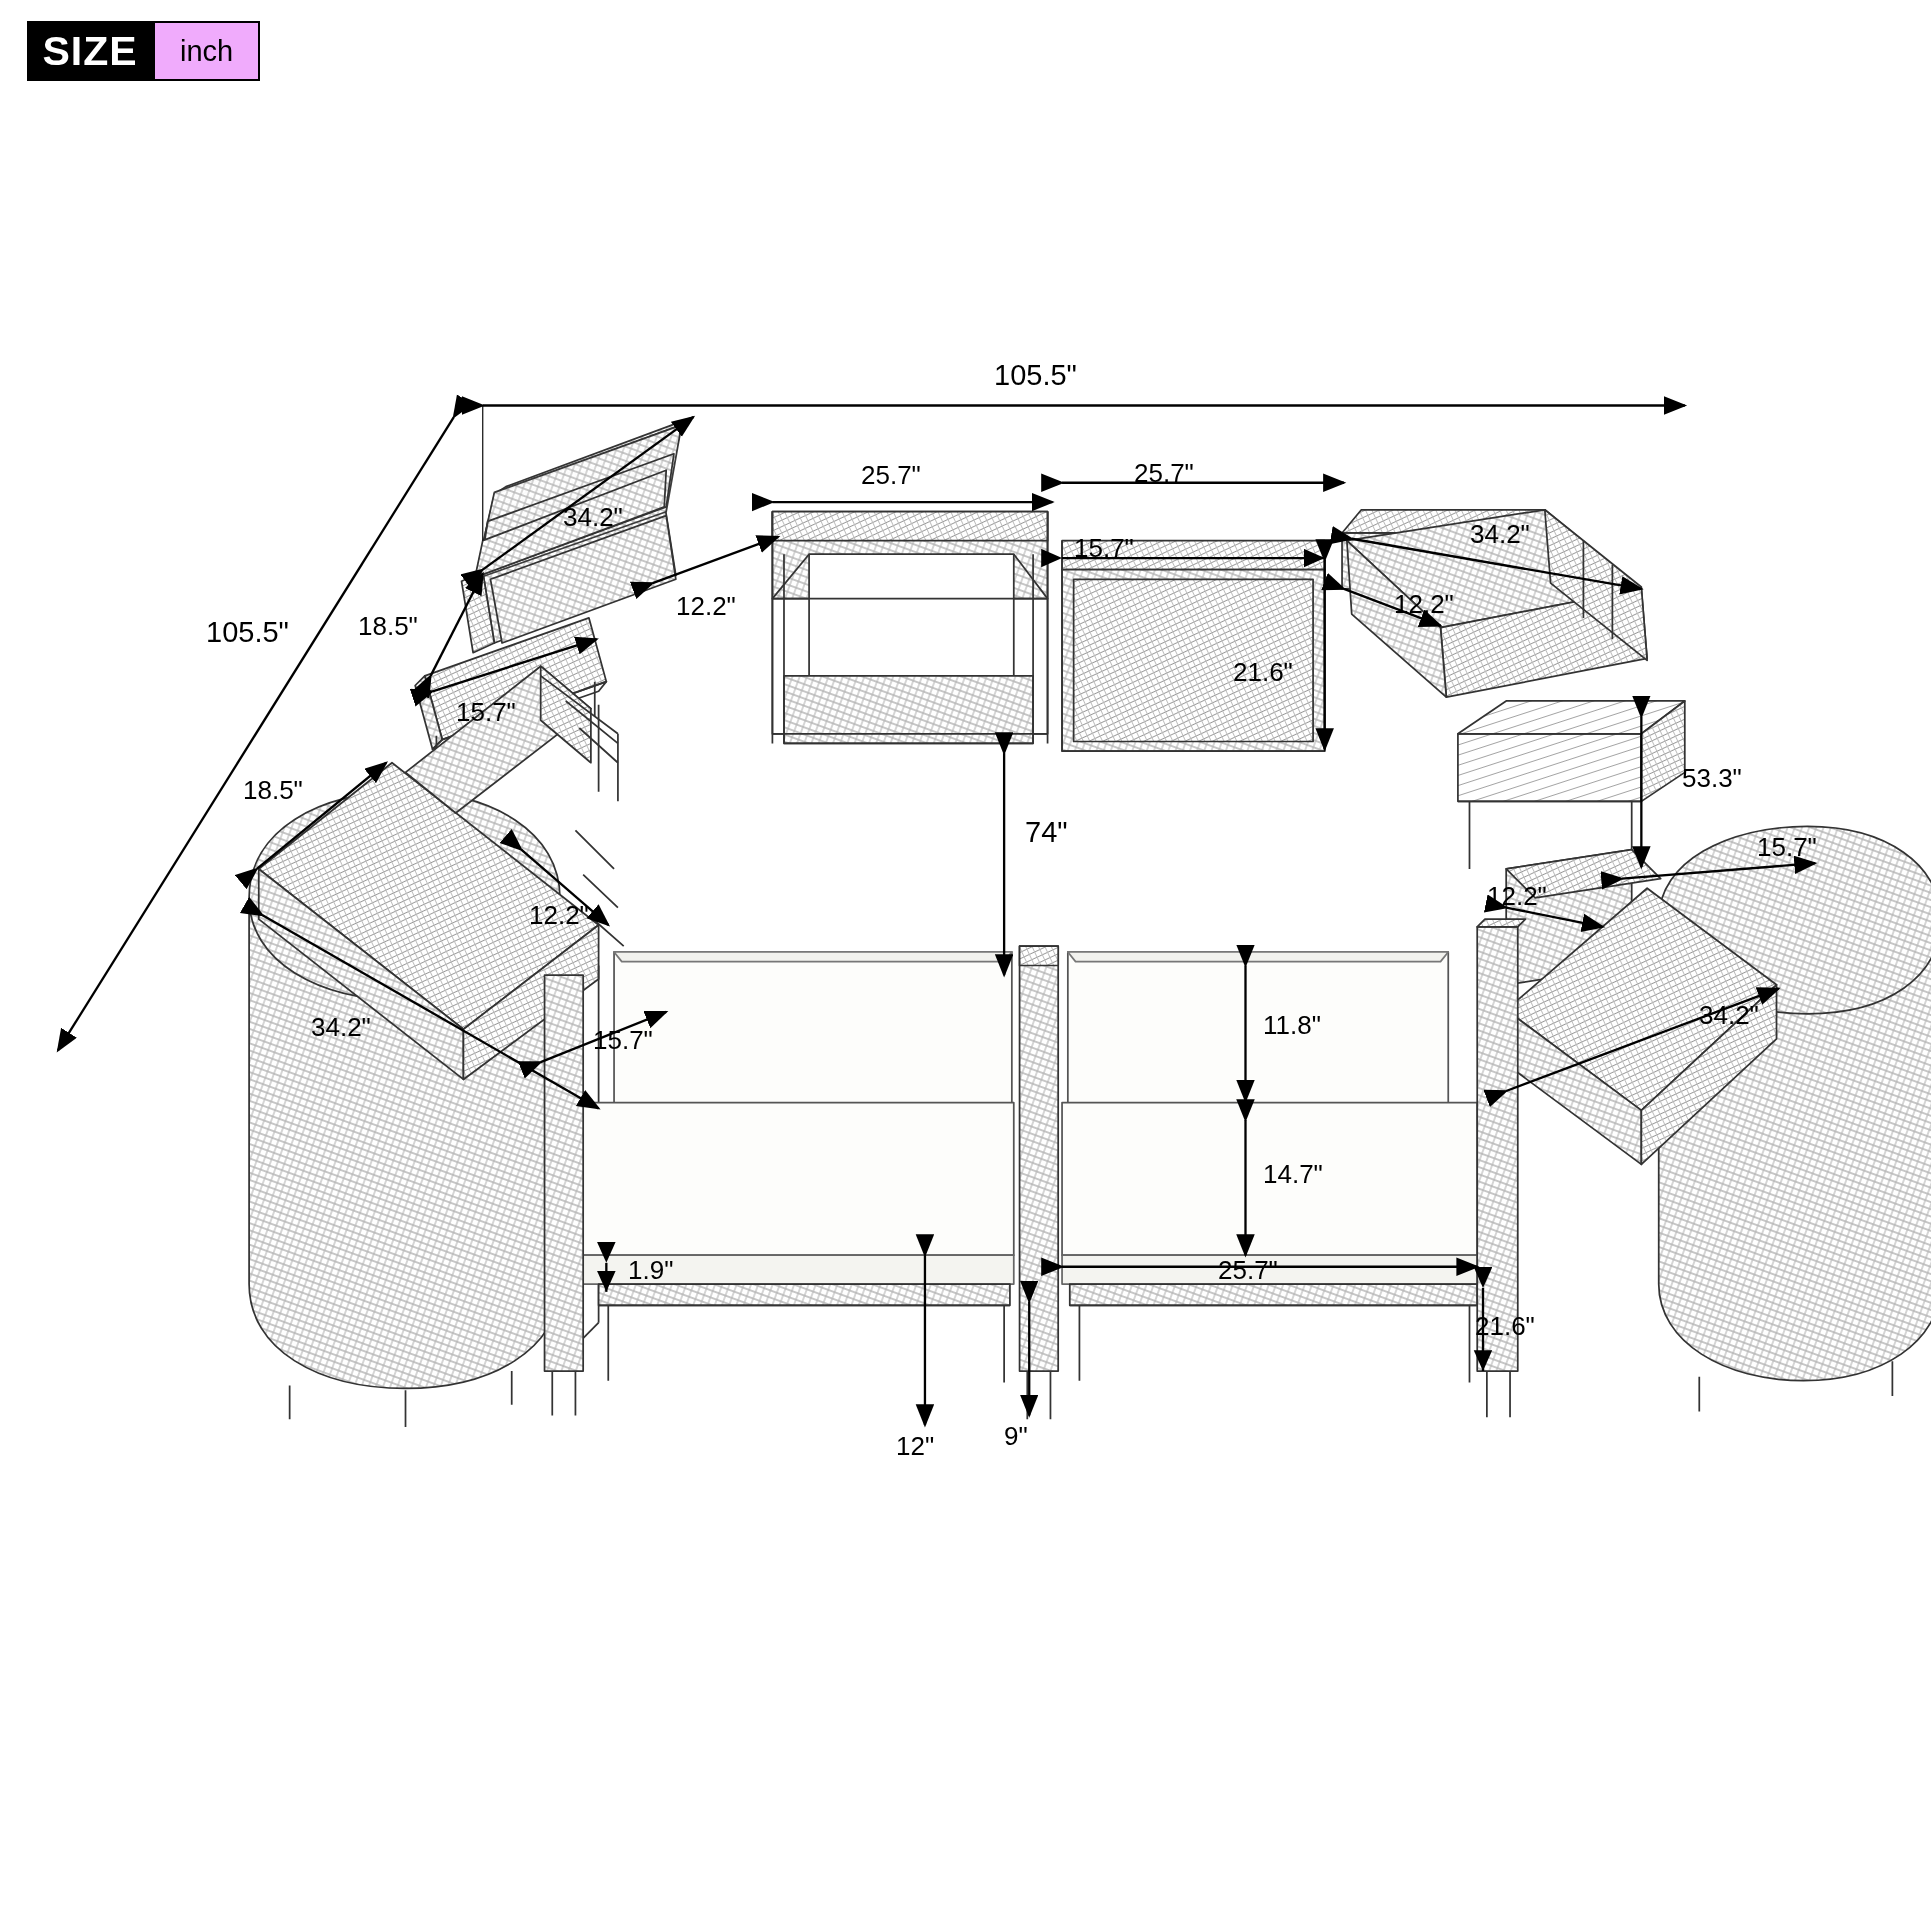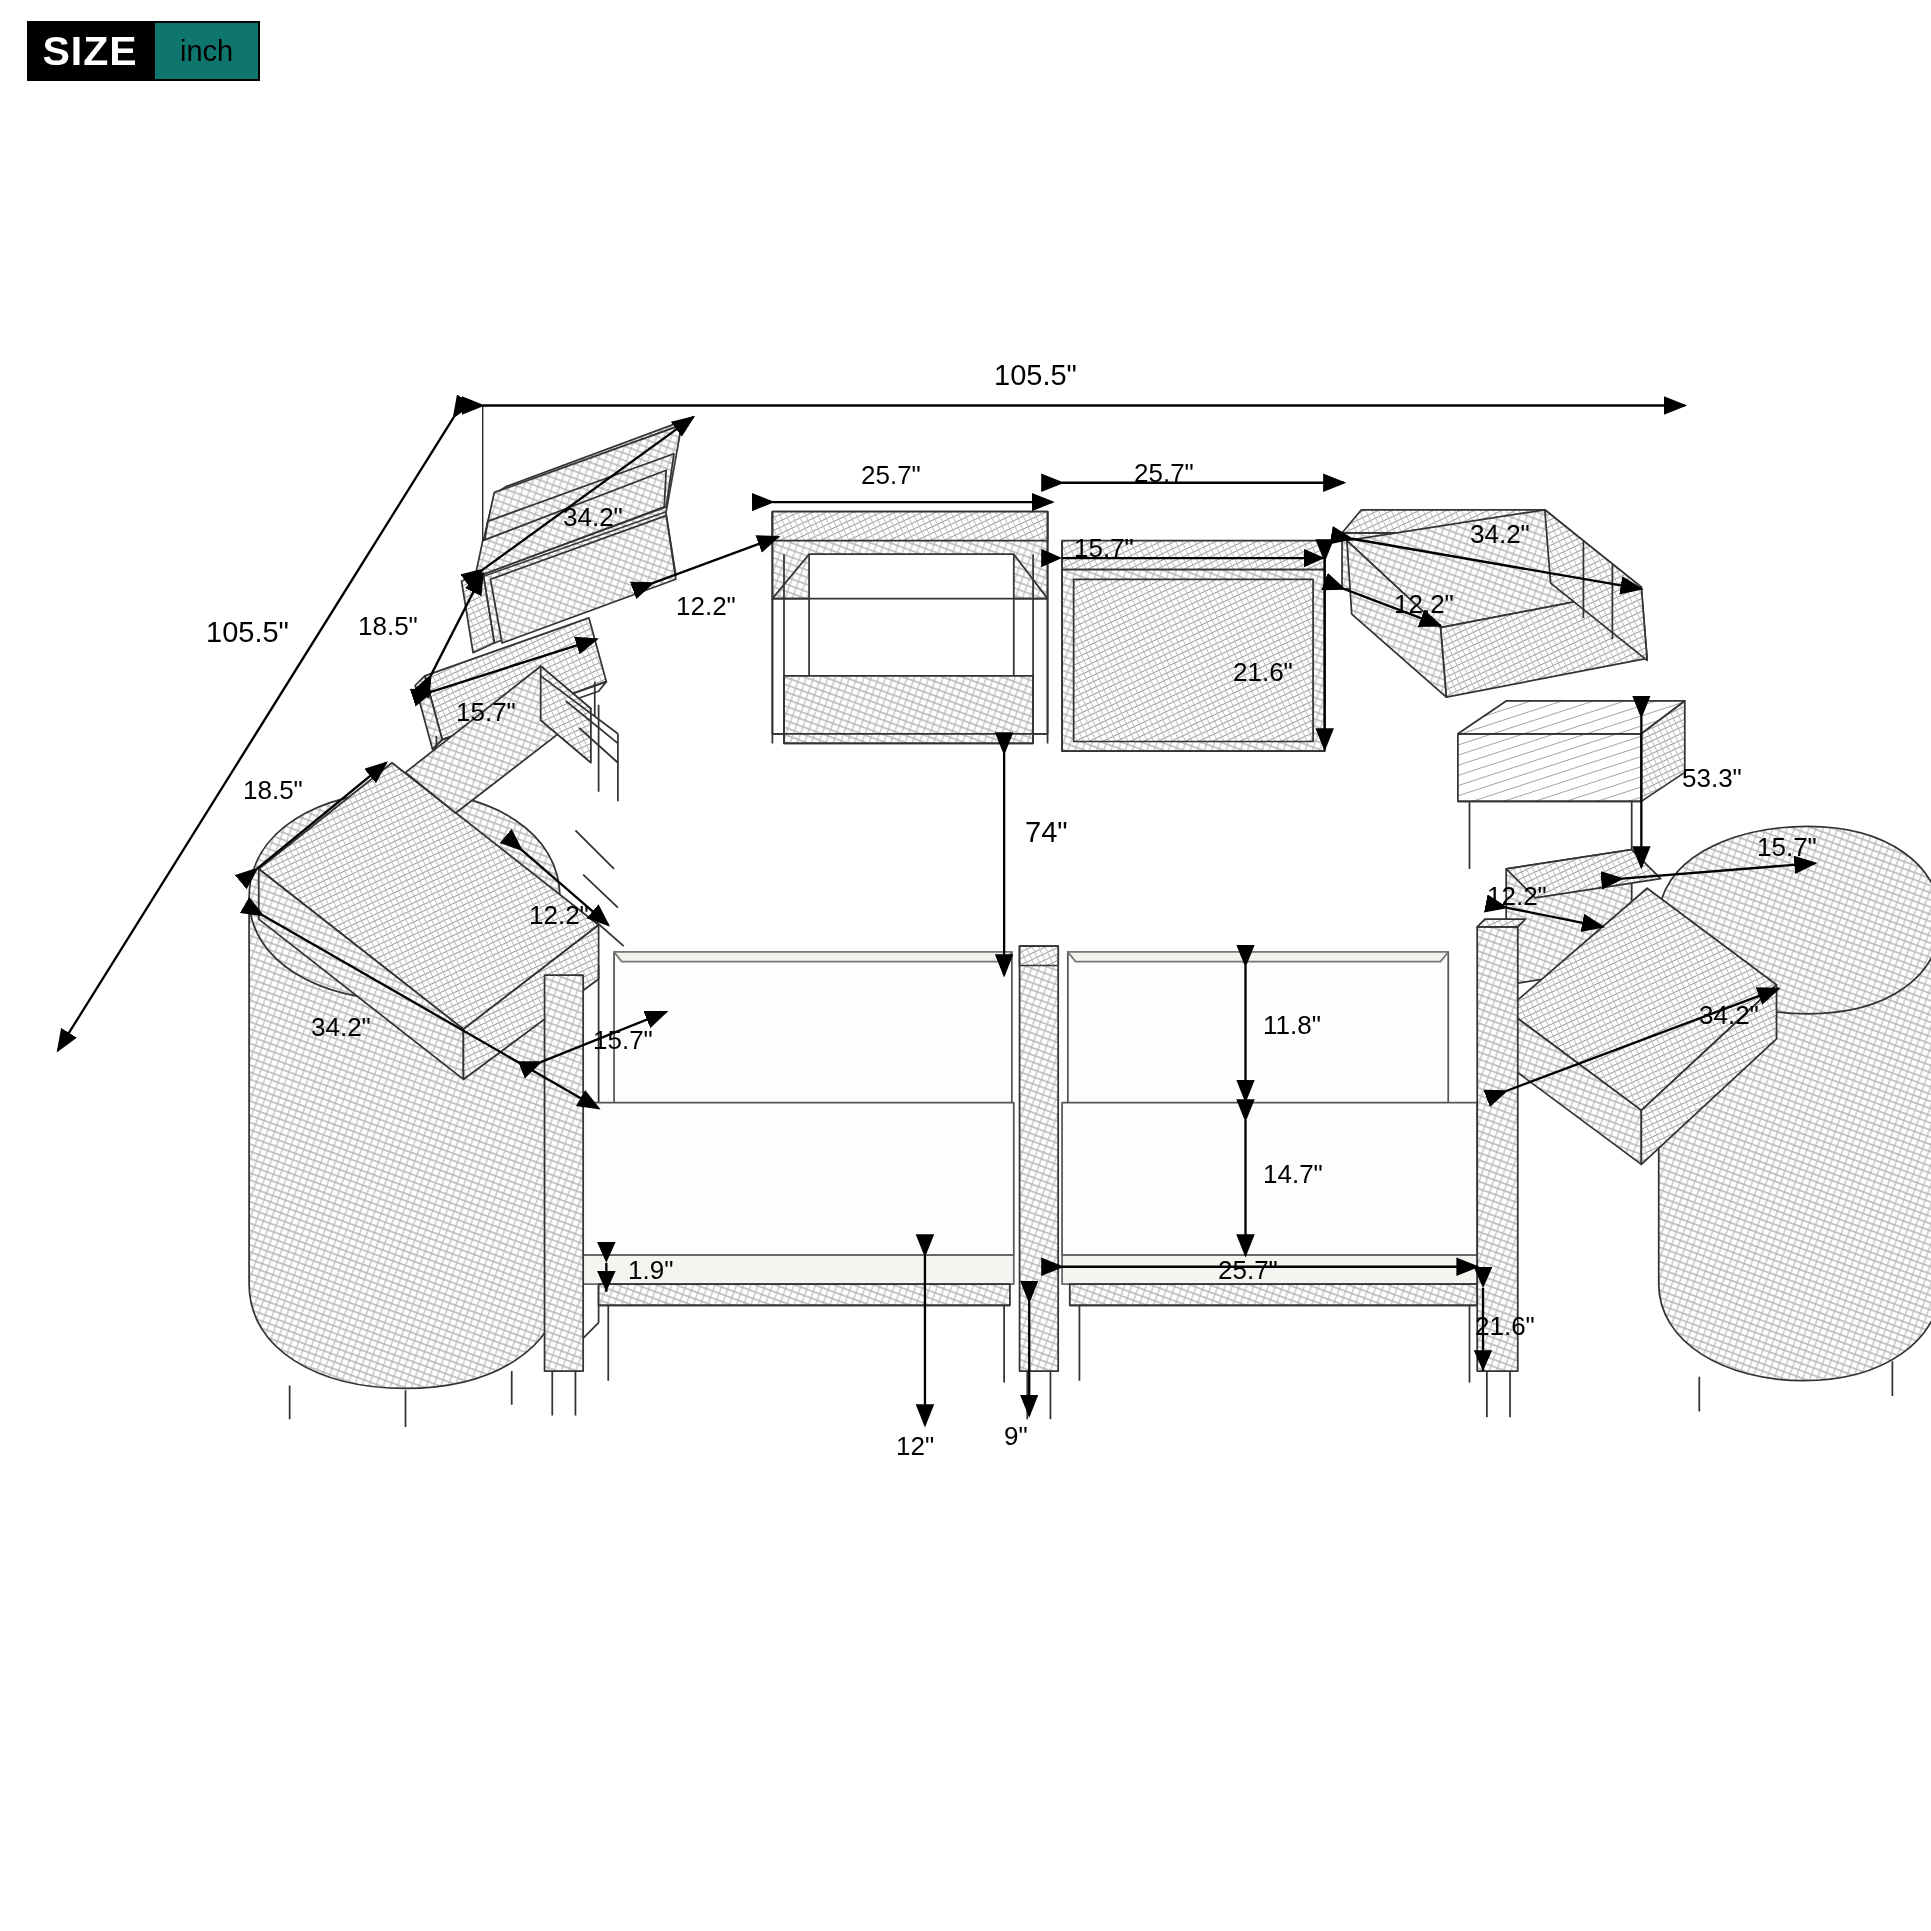--- a/index.html
+++ b/index.html
@@ -37,21 +37,21 @@
     background: #000000;
     font-size: 41px;
     font-weight: bold;
     letter-spacing: 1px;
     padding: 0 17.4px 0 13.5px;
     display: flex;
     align-items: center;
     line-height: 1;
   }
   .size-badge .sz-unit {
-    background: #0f766e;
+    background: #f0abfc;
     color: #000000;
     font-size: 29px;
     padding: 0 25px;
     display: flex;
     align-items: center;
     line-height: 1;
   }
 
   
   .dim {

